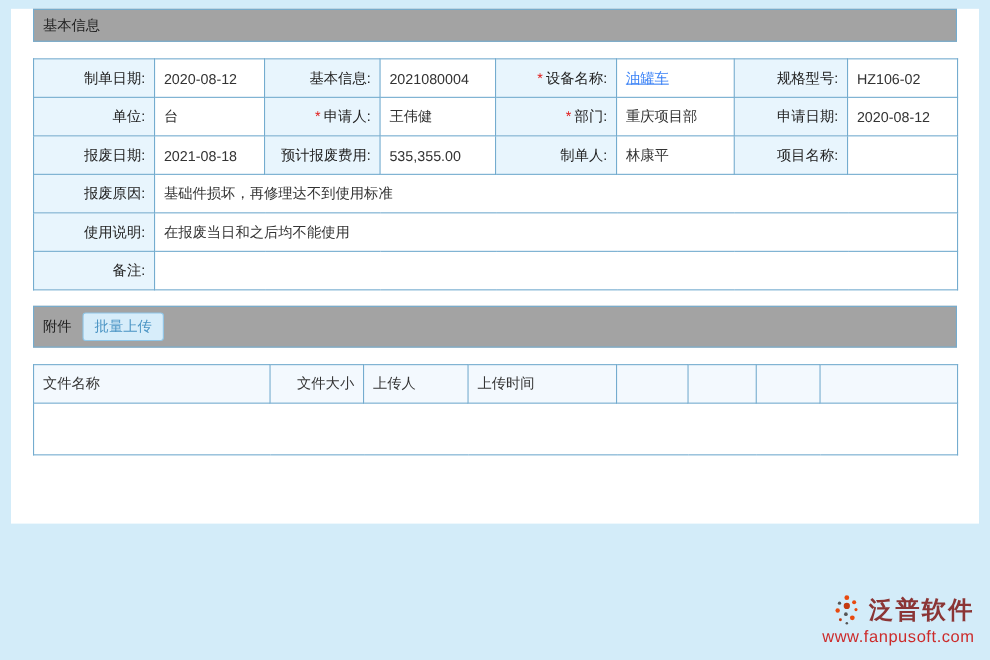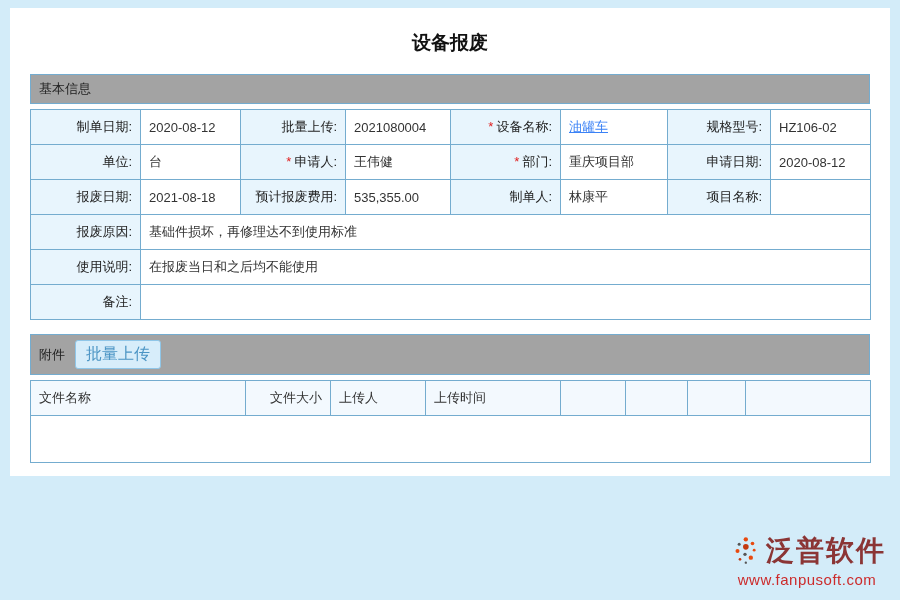--- a/index.html
+++ b/index.html
@@ -18,55 +18,54 @@
   .page-title {
     text-align:center; font-size:19px; font-weight:bold; color:#111;
     padding:22px 0 18px 0;
   }
   .section { margin:0 20px 14px 20px; }
   .section-bar {
     border:1px solid #74accf; background:#a3a3a3;
     padding:5px 8px; color:#222;
     display:flex; align-items:center; gap:10px;
   }
-  table.grid { width:840px; border-collapse:collapse; margin-top:5px; table-layout:fixed; }
+  table.grid { width:840px; border-collapse:collapse; margin-top:15px; table-layout:fixed; }
   table.grid th, table.grid td {
     border:1px solid #74accf; padding:4px 8px; height:35px;
     font-weight:normal; font-size:13px; overflow:hidden; white-space:nowrap;
   }
   th.lbl { background:#e8f5fd; text-align:right; color:#222; }
   td.val { background:#ffffff; text-align:left; color:#333; }
   .req { color:#e02020; margin-right:3px; }
   a.cell-link { color:#3b82f6; text-decoration:underline; cursor:pointer; }
   .btn-upload {
     border:1px solid #8fc6e8; background:#d7edfa; color:#4a94c4;
-    font-size:16px; padding:3px 10px; border-radius:3px; cursor:pointer;
+    font-size:13px; padding:3px 10px; border-radius:3px; cursor:pointer;
     font-family:inherit;
   }
   table.attach th { background:#f3f9fe; text-align:left;padding-left:8px; }
   table.attach th.ar { text-align:right; }
   table.attach td.empty-row { height:47px; background:#fff; }
   .footer-logo {
     position:absolute; right:14px; bottom:12px; text-align:center;
   }
   .brand-line { display:flex; align-items:center; justify-content:flex-end; gap:4px; }
   .brand-text {
     font-family:Liberation Sans, sans-serif;
-    font-size:28px; font-weight:bold; color:#8b3535; letter-spacing:2px;
+    font-size:22px; font-weight:bold; color:#8b3535; letter-spacing:2px;
   }
   .website {
     font-size:15px; color:#cc2b2b; margin-top:1px; letter-spacing:0.5px;
   }
 </style>
 </head>
 <body>
 
 <div class="panel">
 
-  <div class="page-title">设备报废</div>
 
   <div class="section">
     <div class="section-bar">
       <span>基本信息</span>
     </div>
 
     <table class="grid">
       <colgroup>
         <col style="width:110px">
           <col style="width:100px">
@@ -74,21 +73,21 @@
           <col style="width:105px">
         <col style="width:110px">
           <col style="width:107px">
         <col style="width:103px">
           <col style="width:100px">
       </colgroup>
       <tbody>
           <tr>
         <th class="lbl">制单日期:</th>
         <td class="val">2020-08-12</td>
-        <th class="lbl">批量上传:</th>
+        <th class="lbl">基本信息:</th>
         <td class="val">2021080004</td>
         <th class="lbl"><span class="req">*</span><span>设备名称:</span></th>
         <td class="val"><a class="cell-link">油罐车</a></td>
         <th class="lbl">规格型号:</th>
         <td class="val">HZ106-02</td>
       </tr>
       <tr>
         <th class="lbl">单位:</th>
         <td class="val">台</td>
         <th class="lbl"><span class="req">*</span><span>申请人:</span></th>

